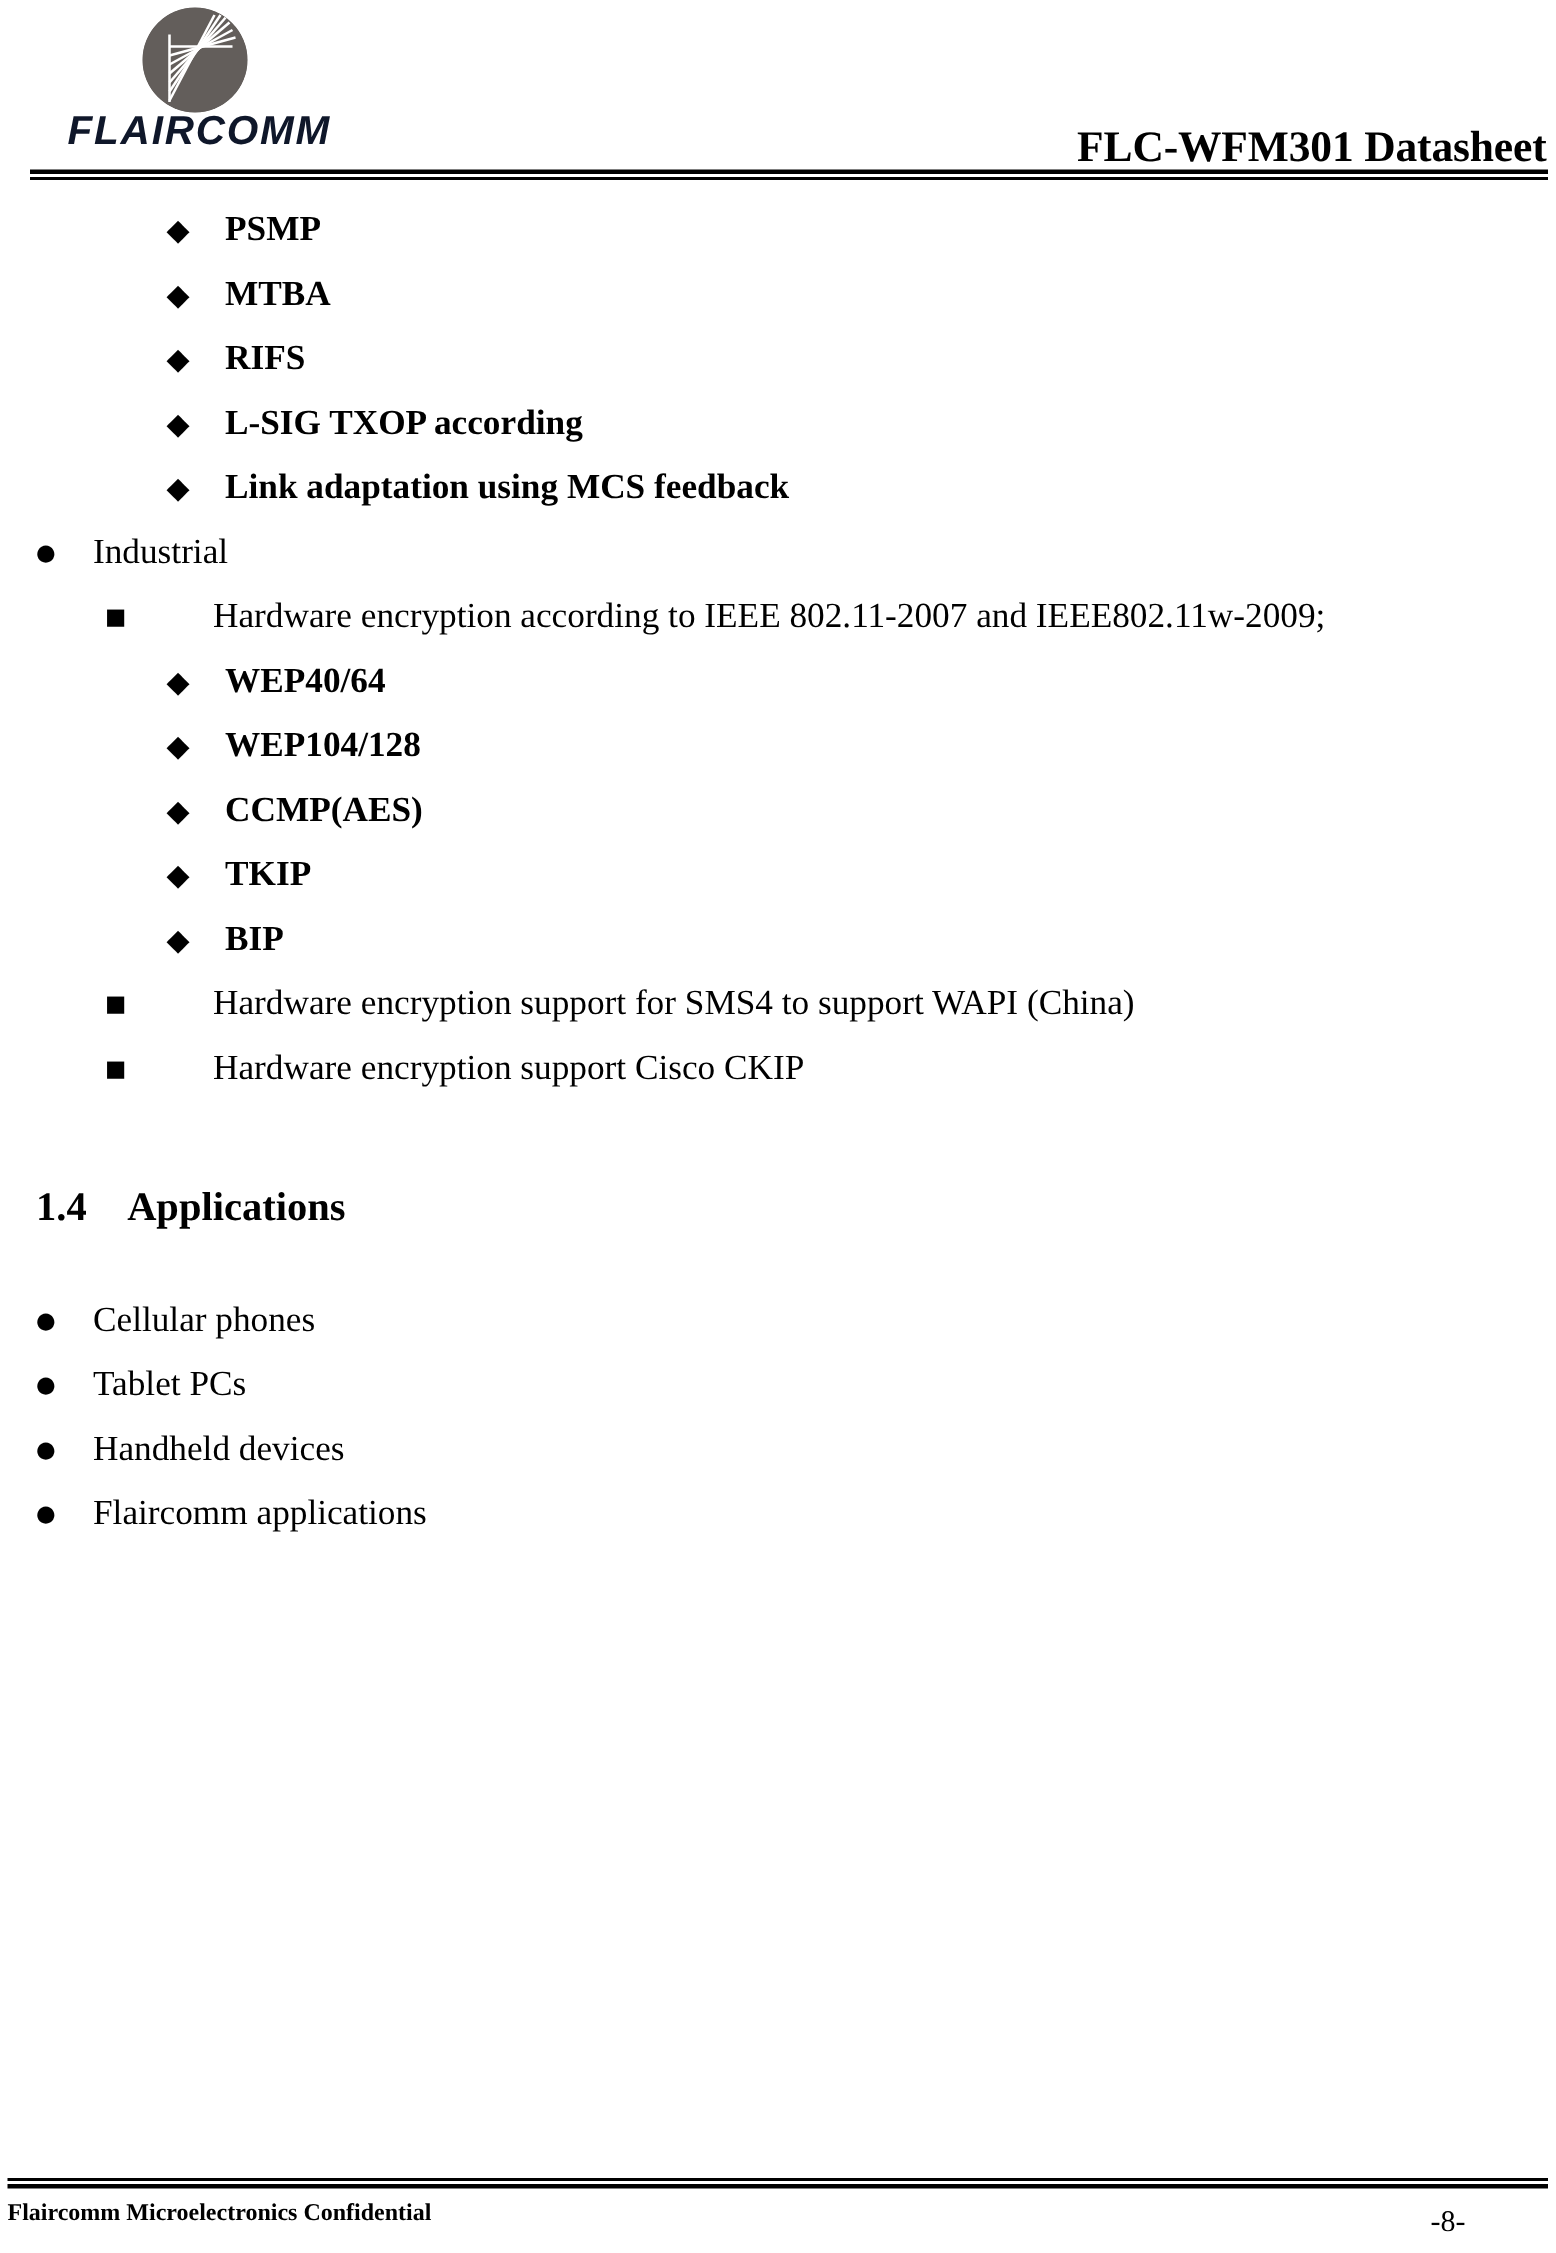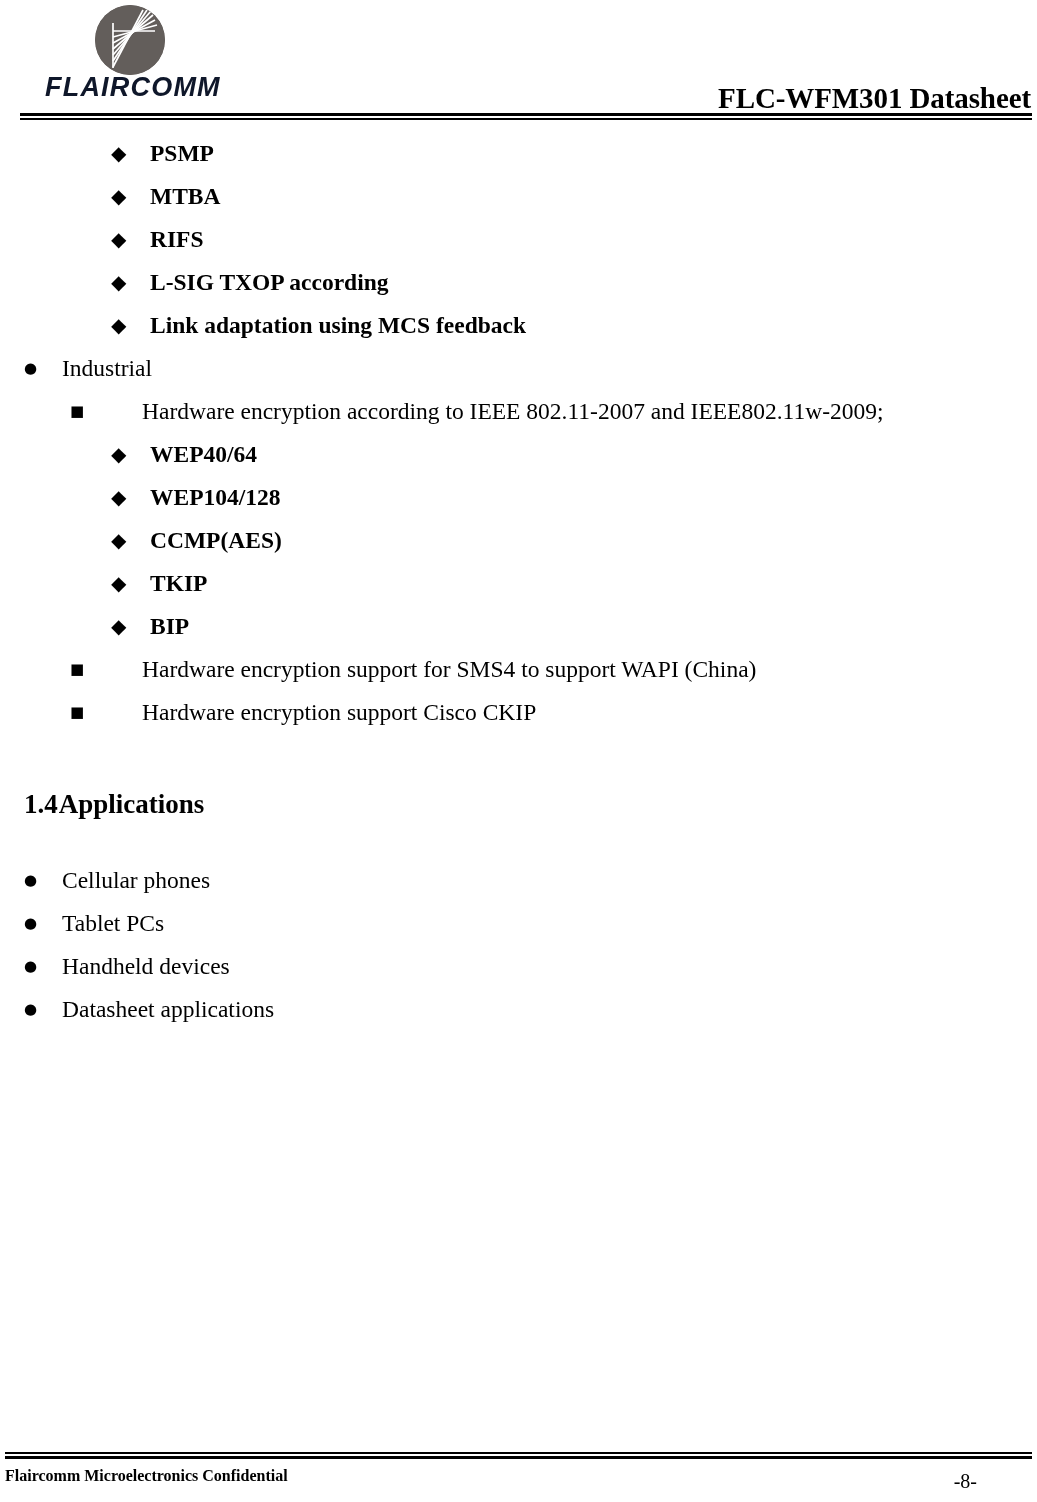--- a/index.html
+++ b/index.html
@@ -144,21 +144,21 @@
 
   h2.section-heading {
     margin: 0;
     padding: 0 0 0 24px;
     font-size: 27px;
     font-weight: bold;
     line-height: 40px;
     white-space: nowrap;
   }
   h2.section-heading .num { display: inline-block; }
-  h2.section-heading .ttl { display: inline-block; margin-left: 1px; }
+  h2.section-heading .ttl { display: inline-block; margin-left: 27px; }
 
   .gap-after-heading { height: 35px; }
 
   
   .footer {
     position: absolute;
     left: 0;
     bottom: 0;
     width: 1037px;
     height: 62px;
@@ -320,21 +320,21 @@
       <li class="bullet l1">
         <span class="marker">●</span>
         <span class="txt">Tablet PCs</span>
       </li>
       <li class="bullet l1">
         <span class="marker">●</span>
         <span class="txt">Handheld devices</span>
       </li>
       <li class="bullet l1">
         <span class="marker">●</span>
-        <span class="txt">Datasheet applications</span>
+        <span class="txt">Flaircomm applications</span>
       </li>
     </ul>
 
   </div>
 
   <div class="footer">
     <div class="footer-rule">
       <div class="r1"></div>
       <div class="r2"></div>
     </div>

